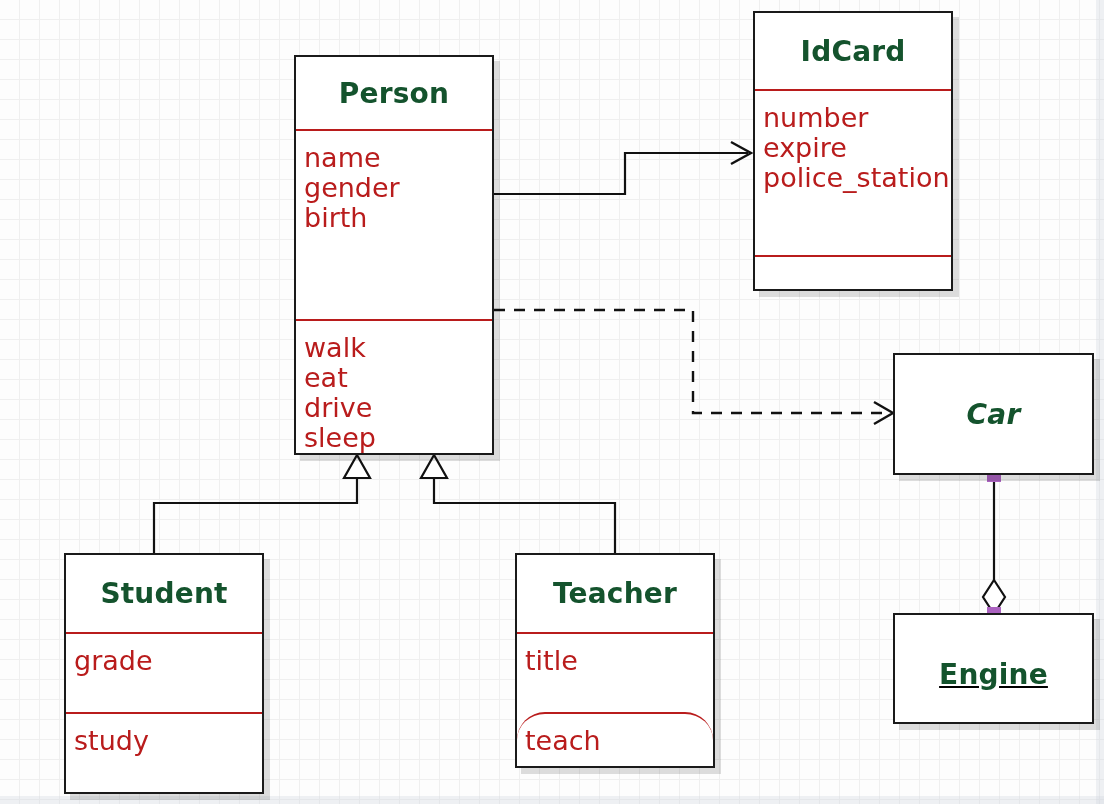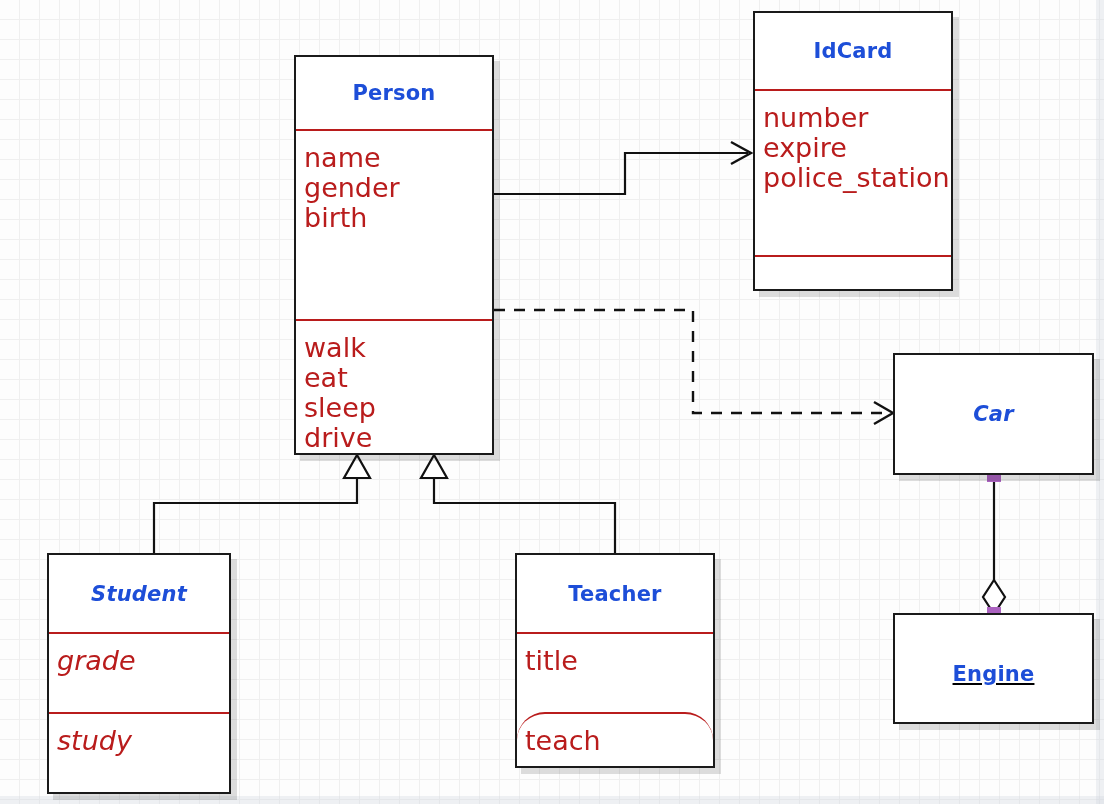--- a/index.html
+++ b/index.html
@@ -46,22 +46,22 @@
     box-shadow: 6px 6px 0 0 rgba(0,0,0,0.13);
     z-index: 5;
   }
   .uml-name {
     box-sizing: border-box;
     width: 100%;
     display: flex;
     align-items: center;
     justify-content: center;
     font-weight: bold;
-    font-size: 21px;
-    color: #1d4ed8;
+    font-size: 28px;
+    color: #14532d;
     letter-spacing: 0.2px;
     text-align: right;
   }
   .compartment {
     box-sizing: border-box;
     width: 100%;
     border-top: 2px solid #b91c1c;
     padding: 12px 0 0 8px;
     color: #b91c1c;
     font-size: 27px;
@@ -151,36 +151,36 @@
   <div class="uml-class" style="left:294px; top:55px; width:200px; height:400px;">
     <div class="uml-name" style="height:72px;">Person</div>
     <div class="compartment" style="height:190px;">
       <div class="row">name</div>
       <div class="row">gender</div>
       <div class="row">birth</div>
     </div>
     <div class="compartment" style="height:160px;">
       <div class="row">walk</div>
       <div class="row">eat</div>
+      <div class="row">drive</div>
       <div class="row">sleep</div>
-      <div class="row">drive</div>
     </div>
   </div>
 
   <div class="uml-class" style="left:753px; top:11px; width:200px; height:280px;">
     <div class="uml-name" style="height:76px;">IdCard</div>
     <div class="compartment" style="height:166px;">
       <div class="row">number</div>
       <div class="row">expire</div>
       <div class="row">police_station</div>
     </div>
     <div class="compartment empty" style="height:34px;"></div>
   </div>
 
-  <div class="uml-class" style="left:47px; top:553px; width:184px; height:241px;font-style:italic;">
+  <div class="uml-class" style="left:64px; top:553px; width:200px; height:241px;">
     <div class="uml-name" style="height:77px;">Student</div>
     <div class="compartment" style="height:80px;">
       <div class="row">grade</div>
     </div>
     <div class="compartment" style="height:82px;">
       <div class="row">study</div>
     </div>
   </div>
 
   <div class="uml-class" style="left:515px; top:553px; width:200px; height:215px;">

